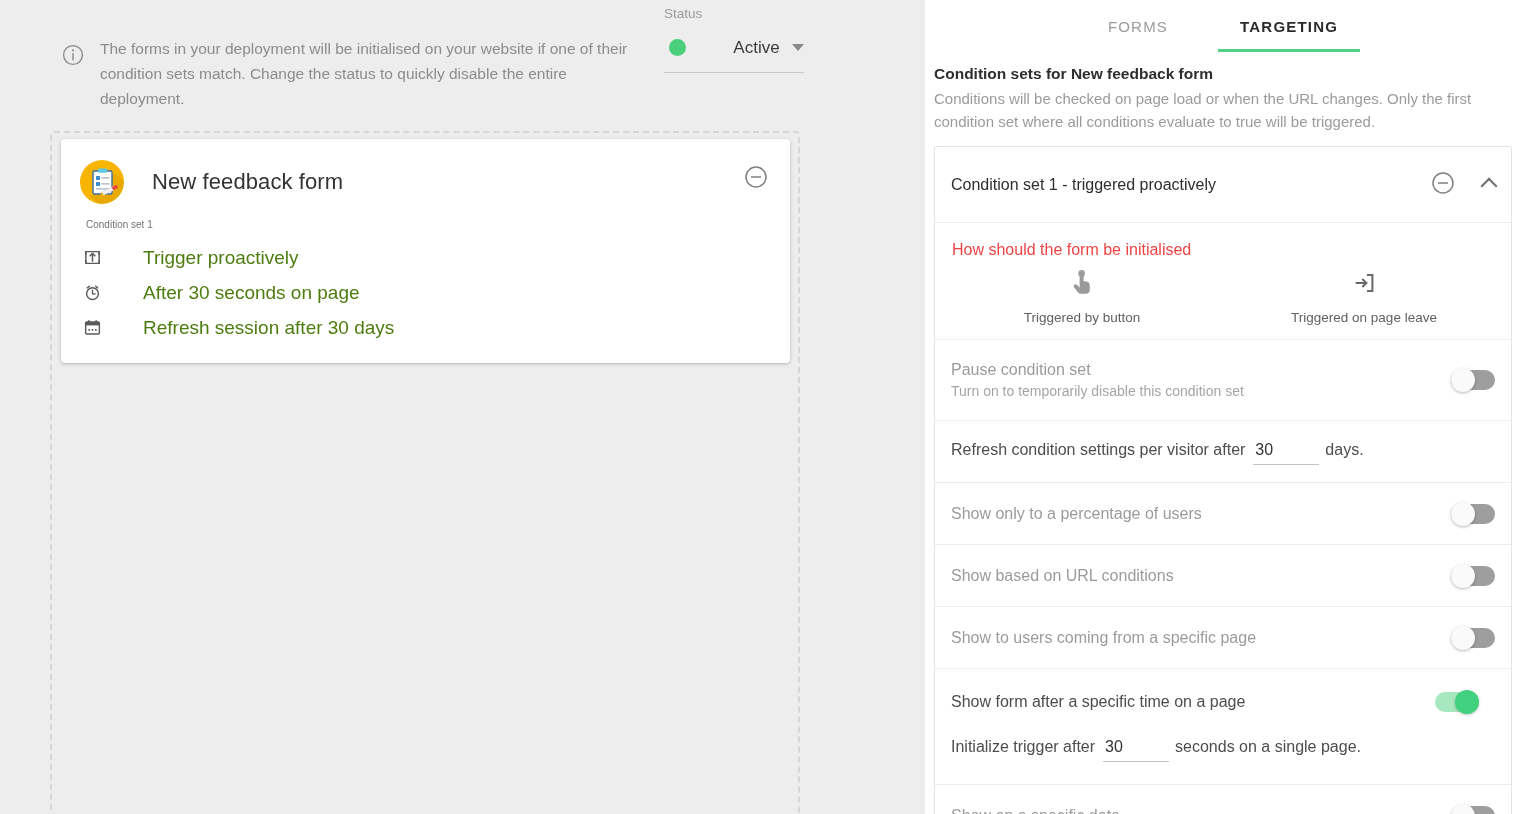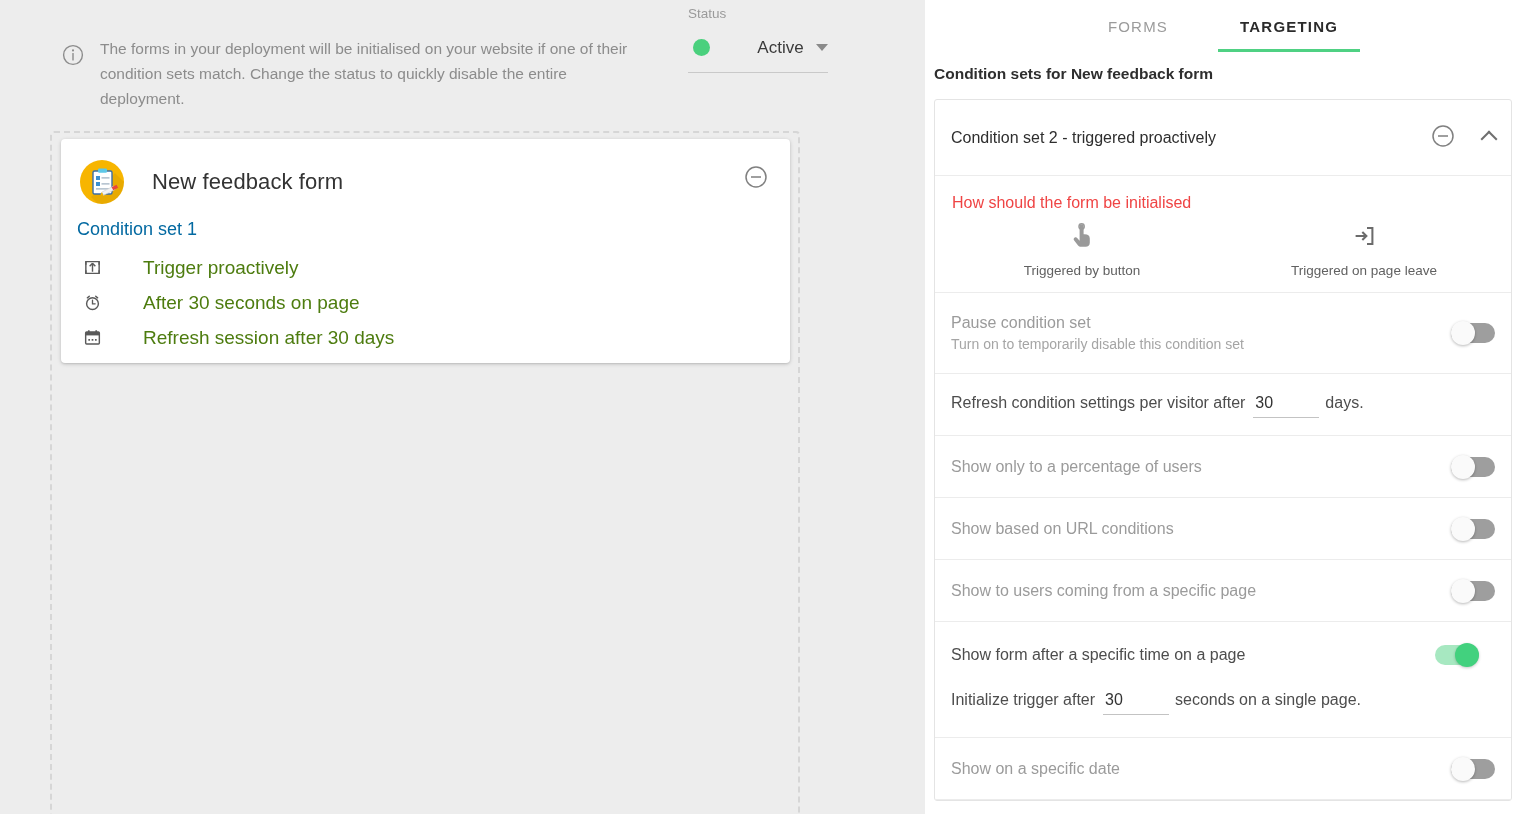--- a/index.html
+++ b/index.html
@@ -28,21 +28,21 @@
   }
   .info-text {
     margin-left: 16px;
     width: 548px;
     color: #8c8c8c;
     font-size: 15.5px;
     line-height: 25px;
     font-weight: 400;
   }
   .status-block {
-    position: absolute; left: 688px; top: 5px;
+    position: absolute; left: 664px; top: 5px;
     width: 140px;
   }
   .status-label {
     font-size: 13.5px; color: #9a9a9a; line-height: 18px;
   }
   .status-row {
     display: flex; align-items: center;
     height: 50px;
     border-bottom: 1px solid #c9c9c9;
     justify-content: space-between;
@@ -101,22 +101,22 @@
     font-size: 22px; color: #333; font-weight: 400;
     letter-spacing: .1px;
   }
   .card-minus {
     position: absolute; right: 22px; top: 26px;
     width: 24px; height: 24px;
     cursor: pointer;
   }
 
   .cs-label {
-    margin-left: 16px; margin-top: -6px;
-    font-size: 18px; color: #0369a1;
+    margin-left: 25px; margin-top: -6px;
+    font-size: 10px; color: #737373;
   }
   .cond-list { margin-top: 10px; }
   .cond-row {
     display: flex; align-items: center;
     height: 35px;
     padding-left: 21px;
   }
   .cond-icon {
     width: 21px; height: 21px; flex: 0 0 21px;
     display: flex; align-items: center; justify-content: center;
@@ -384,26 +384,27 @@
 
   <div class="right-panel">
 
     <div class="tabs">
       <div class="tab">FORMS</div>
       <div class="tab active">TARGETING</div>
     </div>
 
     <div class="panel-head">
       <div class="panel-title">Condition sets for New feedback form</div>
+      <div class="panel-sub">Conditions will be checked on page load or when the URL changes. Only the first condition set where all conditions evaluate to true will be triggered.</div>
     </div>
 
     <div class="cond-card">
 
       <div class="cc-header">
-        <span class="cc-title">Condition set 2 - triggered proactively</span>
+        <span class="cc-title">Condition set 1 - triggered proactively</span>
         <span class="cc-actions">
           <span style="display:flex">
             <svg width="24" height="24" viewBox="0 0 24 24">
               <circle cx="12" cy="12" r="10" fill="none" stroke="#808080" stroke-width="1.5"></circle>
               <rect x="7" y="11.25" width="10" height="1.5" fill="#808080"></rect>
             </svg>
           </span>
           <span class="chevron-up"></span>
         </span>
       </div>

